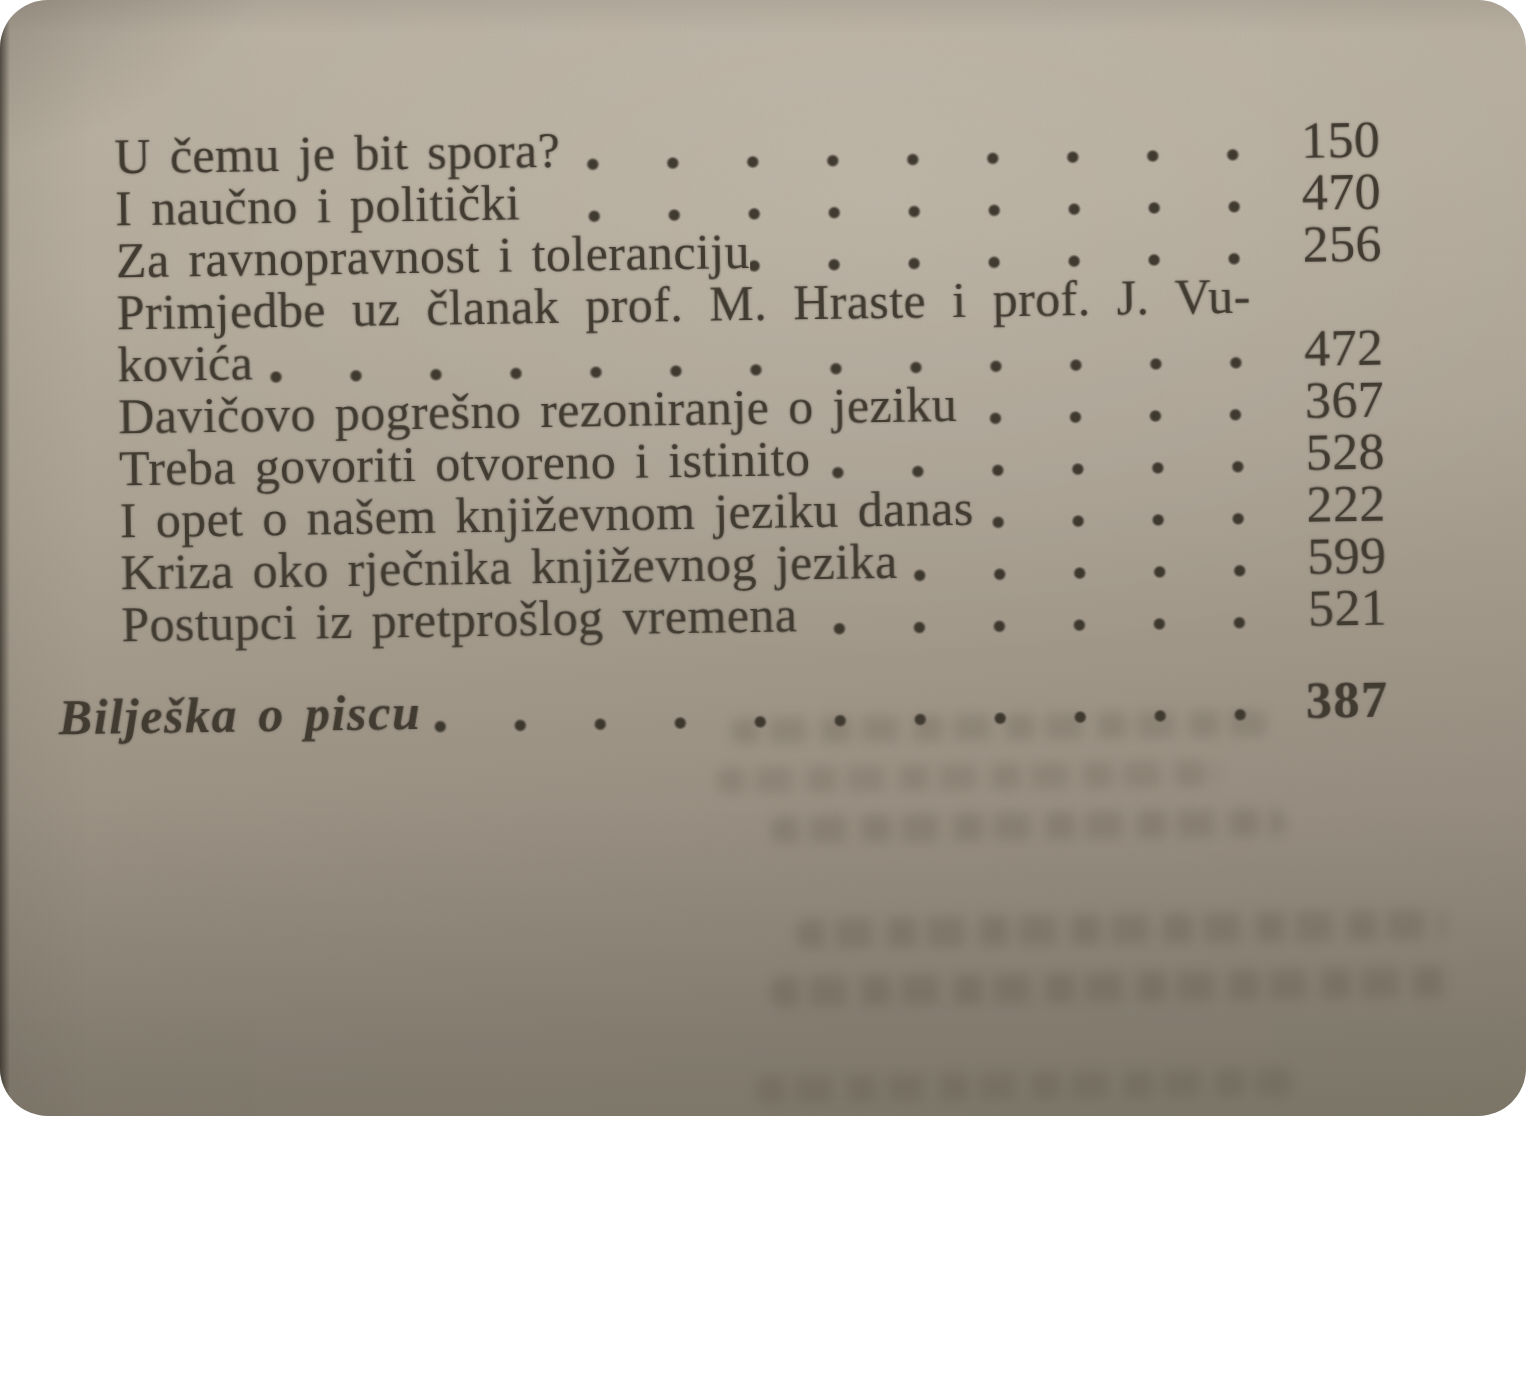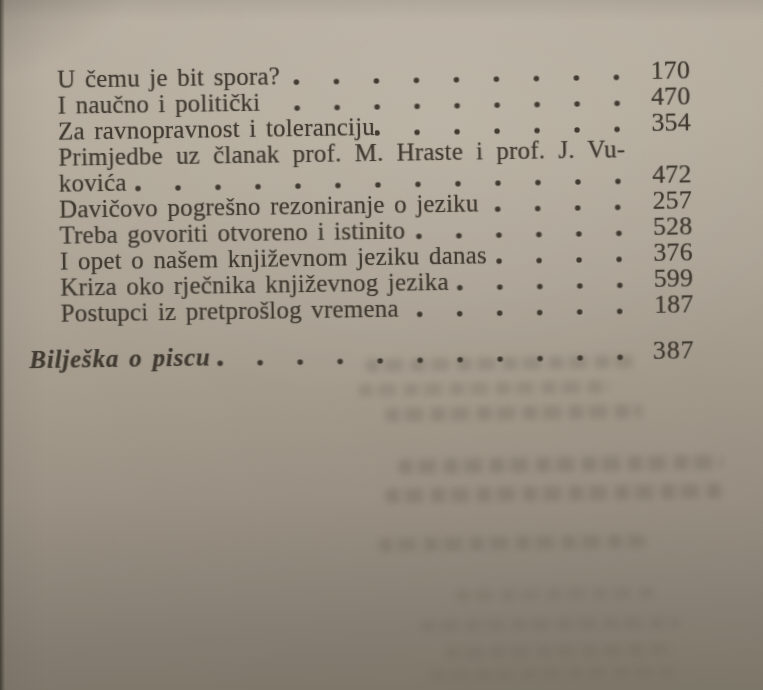--- a/index.html
+++ b/index.html
@@ -2,25 +2,26 @@
 <html><head>
 <meta charset="utf-8">
 <style>
   html,body { margin:0; padding:0; }
   body {
     width:763px; height:690px; overflow:hidden;
     font-family:"Liberation Serif","DejaVu Serif",serif;
   }
 
   .page {
-    position:relative; width:763px; height:690px; overflow:hidden;
+    position:relative; width:763px; height:558px; overflow:hidden;
     background:
       linear-gradient(176deg,
         #bab1a3 0%, #b5ac9d 22%, #aca395 42%,
         #a1988a 58%, #968d80 74%, #8c8477 88%, #868071 100%);
+    border-radius: 24px;
   }
 
   
   .shade {
     position:absolute; inset:0; pointer-events:none;
     background:
       radial-gradient(260px 190px at -40px -50px, rgba(52,46,38,0.32), rgba(52,46,38,0) 70%),
       radial-gradient(90% 65% at 58% 18%, rgba(255,252,243,0.10), rgba(255,252,243,0) 65%),
       linear-gradient(to bottom, rgba(58,52,44,0.10), rgba(58,52,44,0) 3%),
       linear-gradient(to top, rgba(45,40,33,0.12), rgba(45,40,33,0) 28%),
@@ -65,21 +66,21 @@
     text-align:justify; text-align-last:justify;
     white-space:normal;
   }
   
   .row.note {
     margin-top:20px;
     transform:translateX(-32px);
     width:665px;
     font-style:italic; font-weight:bold; letter-spacing:0.8px;
   }
-  .row.note .pg { font-style:normal; font-weight:normal; }
+  .row.note .pg { font-style:normal; font-weight:bold; }
 
   
   .ghost {
     position:absolute; pointer-events:none;
     background:repeating-linear-gradient(90deg,
       rgba(84,76,62,0.55) 0 14px, rgba(84,76,62,0.08) 14px 20px,
       rgba(84,76,62,0.50) 20px 38px, rgba(84,76,62,0.06) 38px 46px);
     filter:blur(3px); border-radius:6px;
     transform:rotate(-0.85deg);
   }
@@ -91,73 +92,73 @@
 
 <div class="page">
 
   <div class="shade"></div>
 
   <div class="toc">
 
     <div class="row">
       <span class="t">U čemu je bit spora?</span>
       <span class="leader"></span>
-      <span class="pg">170</span>
+      <span class="pg">150</span>
     </div>
 
     <div class="row">
       <span class="t">I naučno i politički</span>
       <span class="leader"></span>
       <span class="pg">470</span>
     </div>
 
     <div class="row">
       <span class="t">Za ravnopravnost i toleranciju</span>
       <span class="leader"></span>
-      <span class="pg">354</span>
+      <span class="pg">256</span>
     </div>
 
     <div class="row wrap">
       <span class="t">Primjedbe uz članak prof. M. Hraste i prof. J. Vu-</span>
     </div>
 
     <div class="row">
       <span class="t">kovića</span>
       <span class="leader"></span>
       <span class="pg">472</span>
     </div>
 
     <div class="row">
       <span class="t">Davičovo pogrešno rezoniranje o jeziku</span>
       <span class="leader"></span>
-      <span class="pg">257</span>
+      <span class="pg">367</span>
     </div>
 
     <div class="row">
       <span class="t">Treba govoriti otvoreno i istinito</span>
       <span class="leader"></span>
       <span class="pg">528</span>
     </div>
 
     <div class="row">
       <span class="t">I opet o našem književnom jeziku danas</span>
       <span class="leader"></span>
-      <span class="pg">376</span>
+      <span class="pg">222</span>
     </div>
 
     <div class="row">
       <span class="t">Kriza oko rječnika književnog jezika</span>
       <span class="leader"></span>
       <span class="pg">599</span>
     </div>
 
     <div class="row">
       <span class="t">Postupci iz pretprošlog vremena</span>
       <span class="leader"></span>
-      <span class="pg">187</span>
+      <span class="pg">521</span>
     </div>
 
     <div class="row note">
       <span class="t">Bilješka o piscu</span>
       <span class="leader"></span>
       <span class="pg">387</span>
     </div>
 
   </div>
 

